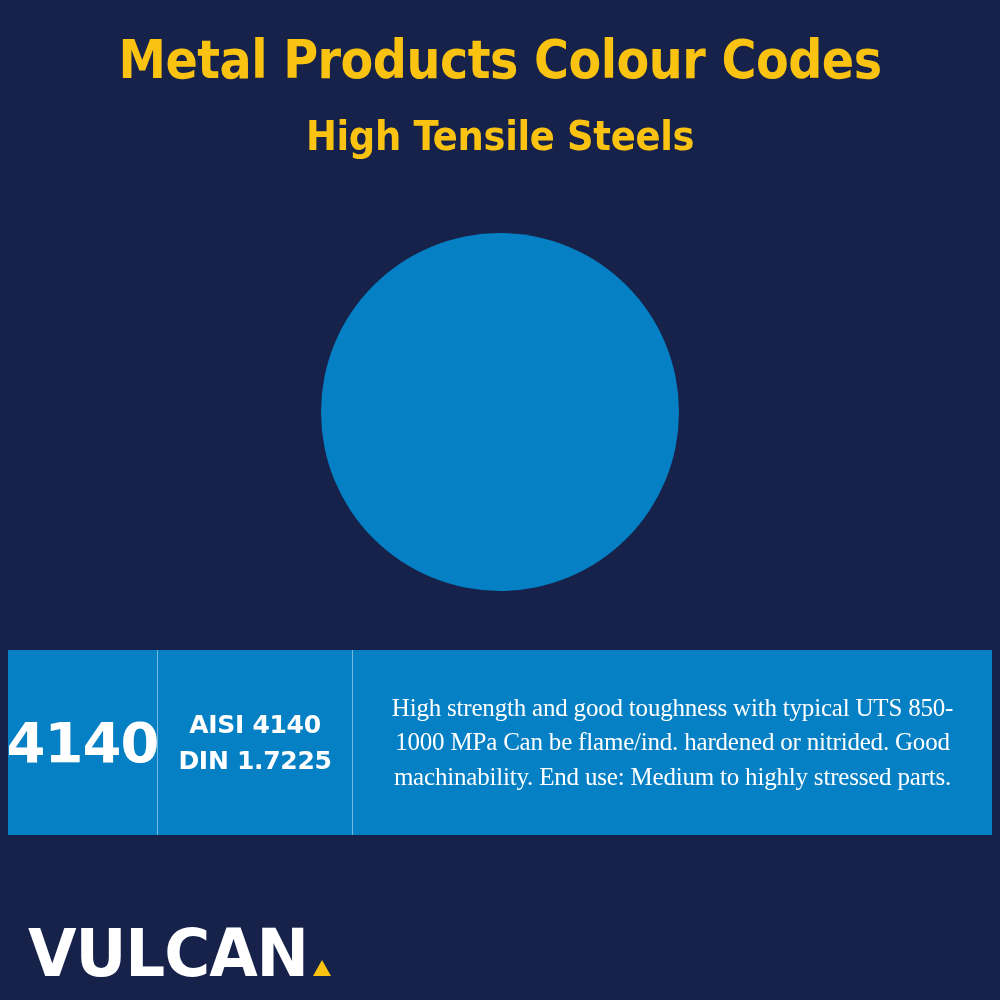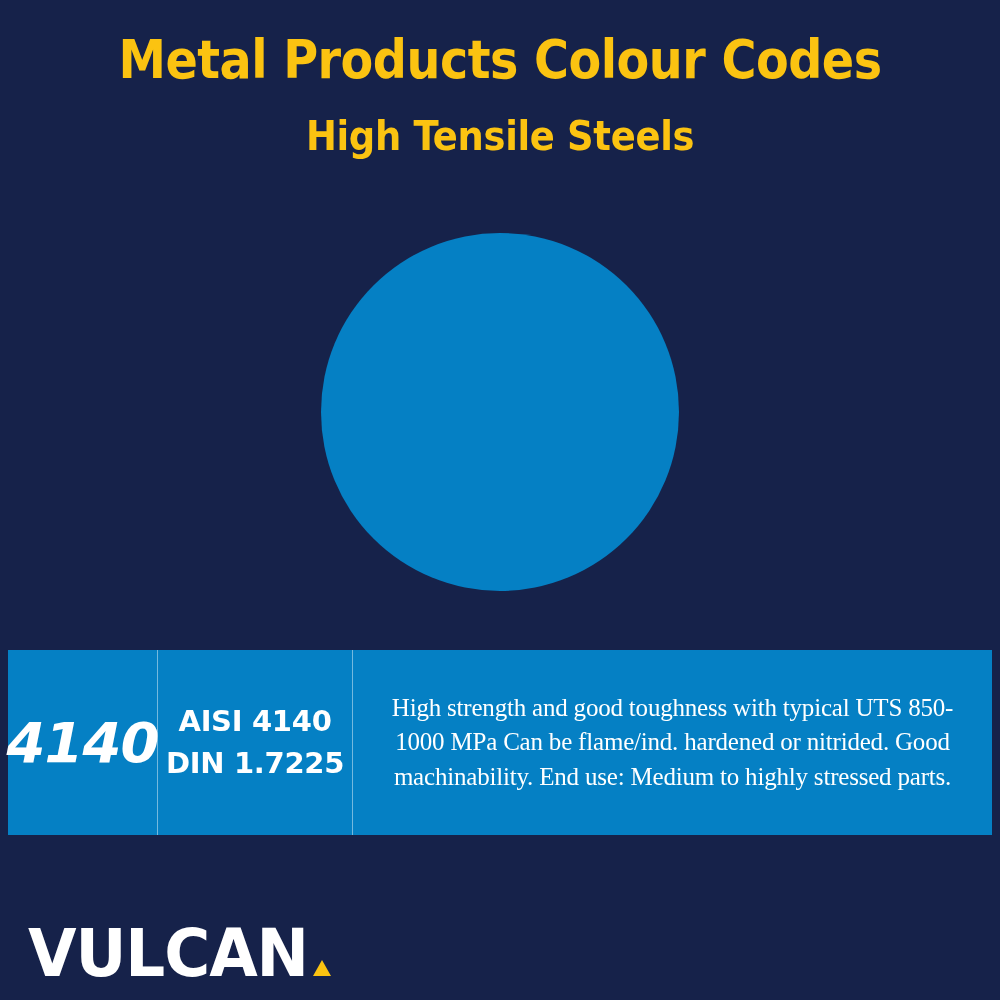--- a/index.html
+++ b/index.html
@@ -81,37 +81,36 @@
     align-items: center;
     justify-content: center;
     text-align: center;
     box-sizing: border-box;
     color: #ffffff;
   }
   .cell-code {
     width: 150px;
     flex: 0 0 150px;
     border-right: 1px solid rgba(255,255,255,0.45);
-    font-style: italic;
   }
   .code-text {
     font-size: 56px;
     font-weight: 700;
     line-height: 1;
     letter-spacing: -1px;
     font-family: "DejaVu Sans", sans-serif;
   }
   .cell-spec {
     width: 195px;
     flex: 0 0 195px;
     border-right: 1px solid rgba(255,255,255,0.45);
     flex-direction: column;
   }
   .spec-line {
-    font-size: 29px;
+    font-size: 25px;
     font-weight: 700;
     line-height: 1.42;
     letter-spacing: -0.3px;
     font-family: "DejaVu Sans", sans-serif;
     white-space: nowrap;
   }
   .cell-desc {
     flex: 1 1 auto;
     padding: 8px 22px;
   }

